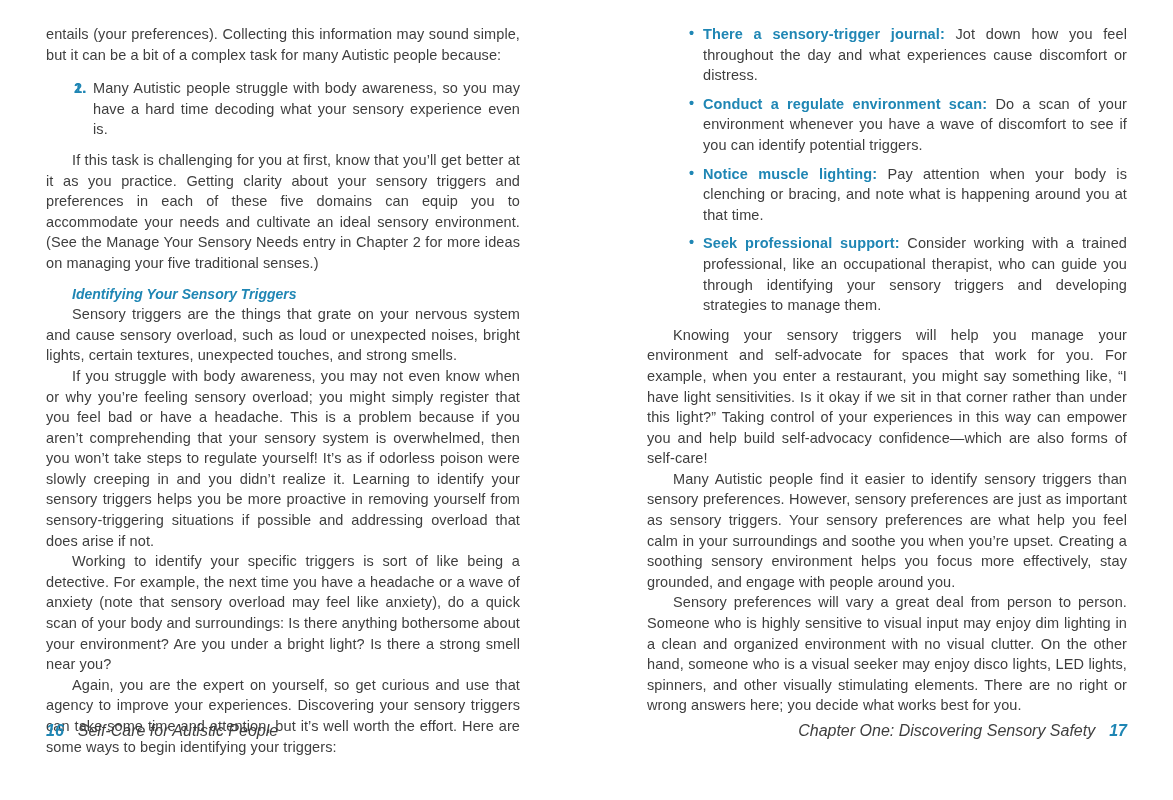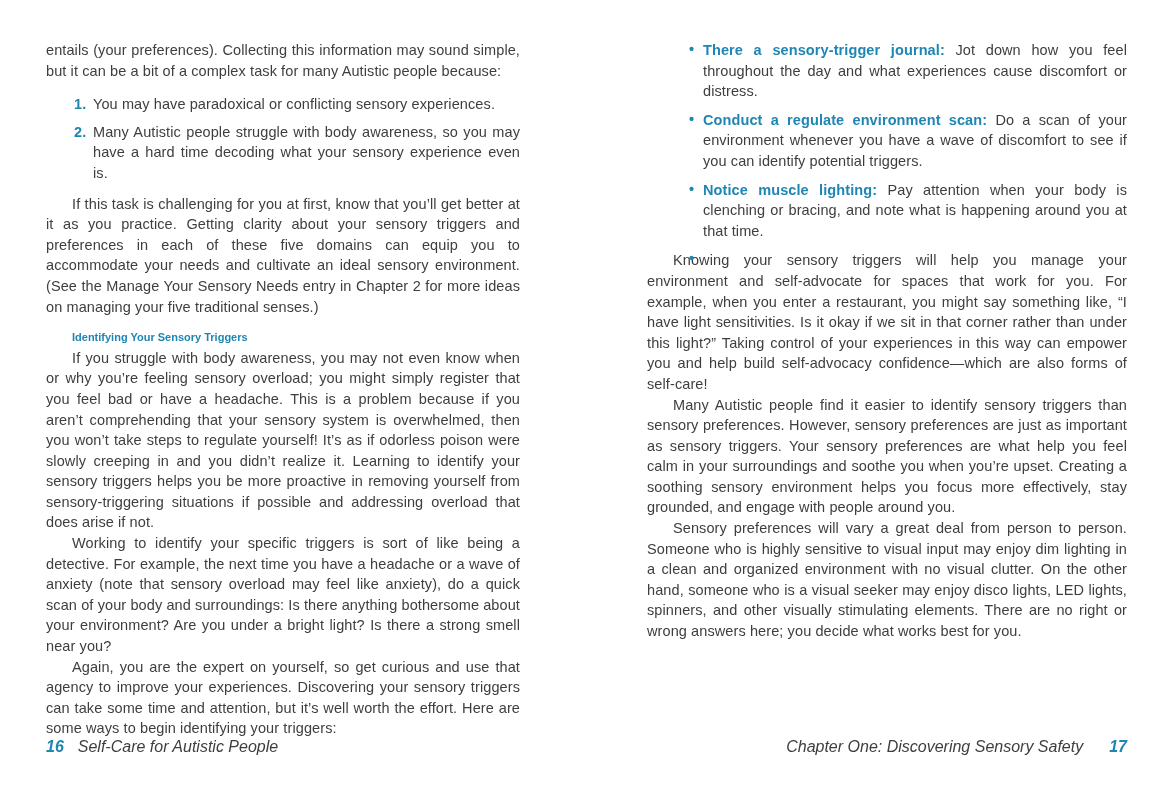--- a/index.html
+++ b/index.html
@@ -9,35 +9,35 @@
   }
   *{box-sizing:border-box;}
   html,body{margin:0;padding:0;}
   body{
     width:1173px;height:800px;position:relative;overflow:hidden;
     background:var(--bg);
     font-family:"Liberation Sans", sans-serif;
     color:var(--text);
     -webkit-font-smoothing:antialiased;
   }
-  .page{position:absolute;top:40px;height:760px;}
+  .page{position:absolute;top:24px;height:760px;}
   .page-left{left:46px;width:474px;}
   .page-right{left:647px;width:480px;}
   .content{width:100%;}
   .para{
     margin:0;
     font-size:14.5px;line-height:20.6px;
     text-align:justify;
     letter-spacing:0.1px;
   }
   .para.indent{text-indent:26px;}
   .heading{
     margin:10px 0 0 26px;
-    font-size:11px;line-height:20.6px;
-    font-weight:bold;color:var(--accent);
+    font-size:14px;line-height:20.6px;
+    font-weight:bold;color:var(--accent);font-style:italic;
   }
   .numbered-list{margin:13px 0 10px 0;}
   .numbered-list .list-item{
     position:relative;padding-left:47px;margin-bottom:7px;
     font-size:14.5px;line-height:20.6px;text-align:justify;letter-spacing:0.1px;
   }
   .numbered-list .marker{
     position:absolute;left:28px;top:0;
     color:var(--accent);font-weight:bold;
   }
@@ -53,52 +53,53 @@
   .lead{color:var(--accent);font-weight:bold;}
   .footer{
     position:absolute;top:700px;
     font-size:16px;line-height:14px;
     color:var(--text);white-space:nowrap;font-style:italic;
   }
   .footer-left{left:0;}
   .footer-right{right:0;text-align:right;}
   .footer .page-num{color:var(--accent);font-weight:bold;}
   .footer-left .page-num{margin-right:14px;}
-  .footer-right .page-num{margin-left:26px;}
+  .footer-right .page-num{margin-left:14px;}
 </style>
 </head>
 <body>
 
 <div class="spread">
 
   <section class="page page-left">
     <div class="content">
         <p class="para">entails (your preferences). Collecting this information may sound simple, but it can be a bit of a complex task for many Autistic people because:</p>
         <div class="numbered-list">
-          <div class="list-item"><span class="marker">1.</span><span class="li-text">You may have paradoxical or conflicting sensory experiences.</span></div>
+          <div class="list-item"><span class="marker">1.</span></div>
           <div class="list-item"><span class="marker">2.</span><span class="li-text">Many Autistic people struggle with body awareness, so you may have a hard time decoding what your sensory experience even is.</span></div>
         </div>
         <p class="para indent">If this task is challenging for you at first, know that you’ll get better at it as you practice. Getting clarity about your sensory triggers and preferences in each of these five domains can equip you to accommodate your needs and cultivate an ideal sensory environment. (See the Manage Your Sensory Needs entry in Chapter 2 for more ideas on managing your five traditional senses.)</p>
         <h3 class="heading">Identifying Your Sensory Triggers</h3>
+        <p class="para indent">Sensory triggers are the things that grate on your nervous system and cause sensory overload, such as loud or unexpected noises, bright lights, certain textures, unexpected touches, and strong smells.</p>
         <p class="para indent">If you struggle with body awareness, you may not even know when or why you’re feeling sensory overload; you might simply register that you feel bad or have a headache. This is a problem because if you aren’t comprehending that your sensory system is overwhelmed, then you won’t take steps to regulate yourself! It’s as if odorless poison were slowly creeping in and you didn’t realize it. Learning to identify your sensory triggers helps you be more proactive in removing yourself from sensory-triggering situations if possible and addressing overload that does arise if not.</p>
         <p class="para indent">Working to identify your specific triggers is sort of like being a detective. For example, the next time you have a headache or a wave of anxiety (note that sensory overload may feel like anxiety), do a quick scan of your body and surroundings: Is there anything bothersome about your environment? Are you under a bright light? Is there a strong smell near you?</p>
         <p class="para indent">Again, you are the expert on yourself, so get curious and use that agency to improve your experiences. Discovering your sensory triggers can take some time and attention, but it’s well worth the effort. Here are some ways to begin identifying your triggers:</p>
       </div>
     <footer class="footer footer-left">
       <span class="page-num">16</span><span class="footer-text">Self-Care for Autistic People</span>
     </footer>
   </section>
 
   <section class="page page-right">
     <div class="content">
         <div class="bullet-list">
           <div class="list-item"><span class="marker">•</span><span class="li-text"><span class="lead">There a sensory-trigger journal: </span>Jot down how you feel throughout the day and what experiences cause discomfort or distress.</span></div>
           <div class="list-item"><span class="marker">•</span><span class="li-text"><span class="lead">Conduct a regulate environment scan: </span>Do a scan of your environment whenever you have a wave of discomfort to see if you can identify potential triggers.</span></div>
           <div class="list-item"><span class="marker">•</span><span class="li-text"><span class="lead">Notice muscle lighting: </span>Pay attention when your body is clenching or bracing, and note what is happening around you at that time.</span></div>
-          <div class="list-item"><span class="marker">•</span></div>
+          <div class="list-item"><span class="marker">•</span><span class="li-text"><span class="lead">Seek professional support: </span>Consider working with a trained professional, like an occupational therapist, who can guide you through identifying your sensory triggers and developing strategies to manage them.</span></div>
         </div>
         <p class="para indent">Knowing your sensory triggers will help you manage your environment and self-advocate for spaces that work for you. For example, when you enter a restaurant, you might say something like, “I have light sensitivities. Is it okay if we sit in that corner rather than under this light?” Taking control of your experiences in this way can empower you and help build self-advocacy confidence—which are also forms of self-care!</p>
         <p class="para indent">Many Autistic people find it easier to identify sensory triggers than sensory preferences. However, sensory preferences are just as important as sensory triggers. Your sensory preferences are what help you feel calm in your surroundings and soothe you when you’re upset. Creating a soothing sensory environment helps you focus more effectively, stay grounded, and engage with people around you.</p>
         <p class="para indent">Sensory preferences will vary a great deal from person to person. Someone who is highly sensitive to visual input may enjoy dim lighting in a clean and organized environment with no visual clutter. On the other hand, someone who is a visual seeker may enjoy disco lights, LED lights, spinners, and other visually stimulating elements. There are no right or wrong answers here; you decide what works best for you.</p>
       </div>
     <footer class="footer footer-right">
       <span class="footer-text">Chapter One: Discovering Sensory Safety</span><span class="page-num">17</span>
     </footer>
   </section>
 

